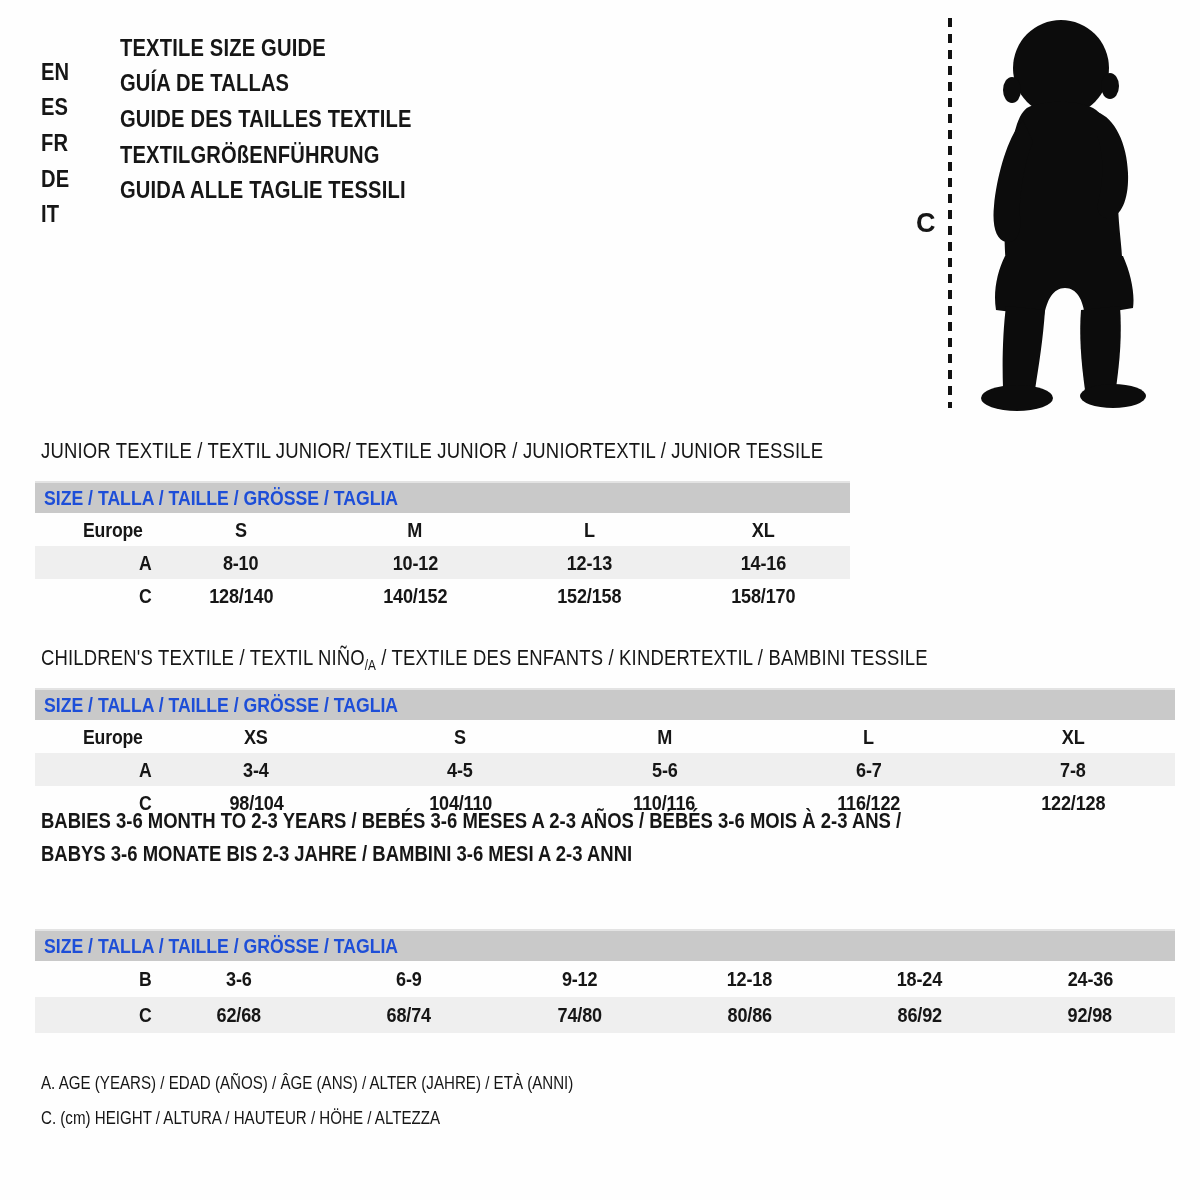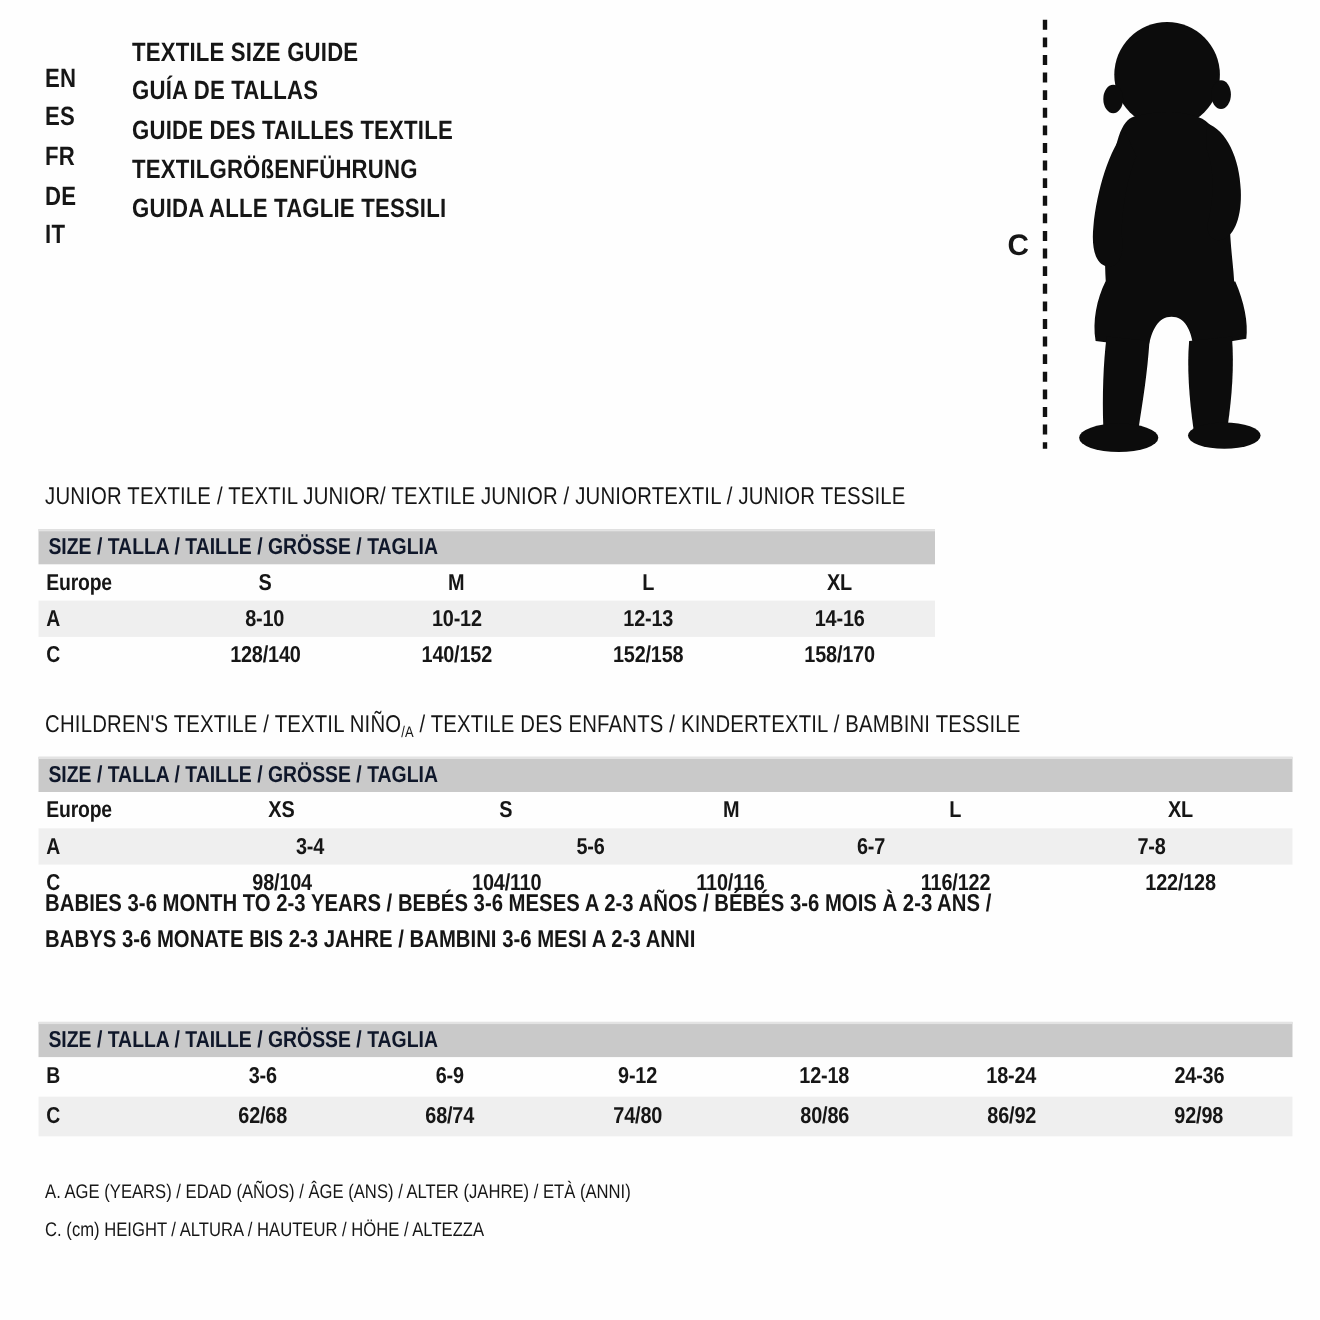--- a/index.html
+++ b/index.html
@@ -20,26 +20,26 @@
   .c-label{position:absolute;left:11px;top:200px;font-size:27px;font-weight:bold;}
   .figure svg{position:absolute;left:36px;top:0;}
 
   
   .sec-title{position:absolute;left:41px;font-size:22px;font-weight:normal;letter-spacing:.2px;}
   .sec-title .subA{font-size:14px;vertical-align:-5px;letter-spacing:0;}
 
   
   .stable{position:absolute;left:35px;}
   .stable .thead{
-    height:30px;line-height:30px;background:#c9c9c9;color:#0f172a;
+    height:30px;line-height:30px;background:#c9c9c9;color:#1d4ed8;
     font-size:21px;font-weight:bold;padding-left:9px;border-top:2px solid #e3e3e3;
   }
   .trow{display:flex;height:33px;line-height:33px;font-size:21px;font-weight:600;letter-spacing:-.2px;}
   .trow.stripe{background:#efefef;}
-  .tlabel{flex:0 0 112px;padding-left:7px;font-weight:bold;}
+  .tlabel{flex:0 0 112px;padding-left:7px;font-weight:bold;text-align:right;}
   .tcell{flex:1;text-align:center;}
   .babies .trow{height:36px;line-height:36px;}
 
   
   .babies-title{position:absolute;left:41px;font-size:22px;font-weight:bold;line-height:33px;}
 
   
   .footnotes{position:absolute;left:41px;top:1066px;font-size:18px;font-weight:normal;line-height:35px;}
 </style>
 </head>
@@ -127,20 +127,21 @@
       <span class="tlabel"><span class="cond">Europe</span></span>
       <span class="tcell"><span class="cond-c">XS</span></span>
       <span class="tcell"><span class="cond-c">S</span></span>
       <span class="tcell"><span class="cond-c">M</span></span>
       <span class="tcell"><span class="cond-c">L</span></span>
       <span class="tcell"><span class="cond-c">XL</span></span>
     </div>
     <div class="trow stripe">
       <span class="tlabel"><span class="cond">A</span></span>
       <span class="tcell"><span class="cond-c">3-4</span></span>
+      <span class="tcell"><span class="cond-c">4-5</span></span>
       <span class="tcell"><span class="cond-c">5-6</span></span>
       <span class="tcell"><span class="cond-c">6-7</span></span>
       <span class="tcell"><span class="cond-c">7-8</span></span>
     </div>
     <div class="trow">
       <span class="tlabel"><span class="cond">C</span></span>
       <span class="tcell"><span class="cond-c">98/104</span></span>
       <span class="tcell"><span class="cond-c">104/110</span></span>
       <span class="tcell"><span class="cond-c">110/116</span></span>
       <span class="tcell"><span class="cond-c">116/122</span></span>

